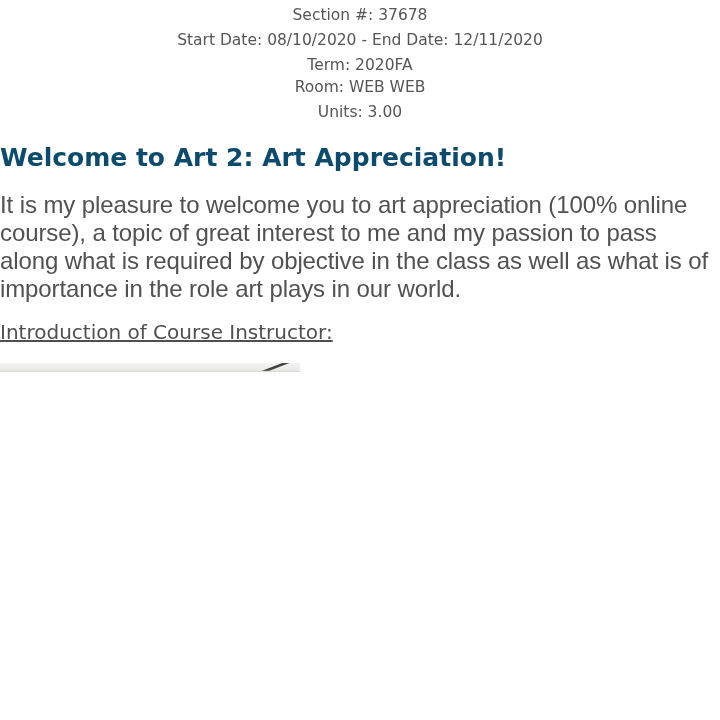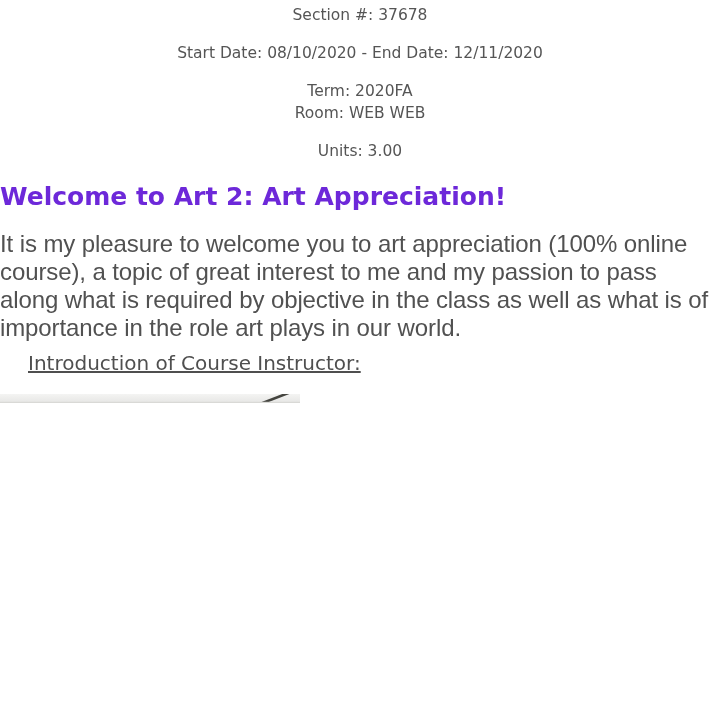--- a/index.html
+++ b/index.html
@@ -27,44 +27,44 @@
     font-family: "Liberation Serif", serif;
     font-size: 30px; color: #1a1a1a; white-space: nowrap;
   }
 
   .title-line { margin-top: 7px; font-size: 17.5px; color: #4f4f4f; line-height: 22px; }
   .title-small { font-size: 13.5px; }
   .title-code  { font-size: 13.5px; font-weight: bold; }
 
   .info-line { font-size: 15.5px; line-height: 22px; color: #555555; }
   .info-first { margin-top: 4px; }
-  .info-gap { margin-top: 16px; }
+  .info-gap { margin-top: 3px; }
 
   
   .content { text-align: left; }
 
   .section-heading {
     margin: 25px 0 0 0;
     font-size: 23px; font-weight: 400; line-height: 28px;
     color: #555555;
   }
   .welcome-heading {
     margin: 20px 0 0 0;
     font-size: 25px; font-weight: bold; line-height: 30px;
-    color: #6d28d9;
+    color: #0c4a6e;
   }
   .welcome-paragraph {
     margin: 18px 0 0 0;
     width: 717px;
     font-family: "Liberation Sans", sans-serif;
     font-size: 24px; line-height: 28px;
     color: #515151;
     letter-spacing: -0.1px;
   }
-  .link-row { margin-top: 8px; line-height: 26px; padding-left: 28px; }
+  .link-row { margin-top: 16px; line-height: 26px; }
   .instructor-link {
     font-size: 20px; color: #4f4f4f;
     text-decoration: underline; cursor: pointer;
   }
   .instructor-image {
     margin-top: 16px;
     width: 300px; height: 9px;
     overflow: hidden; line-height: 0;
   }
 </style>

